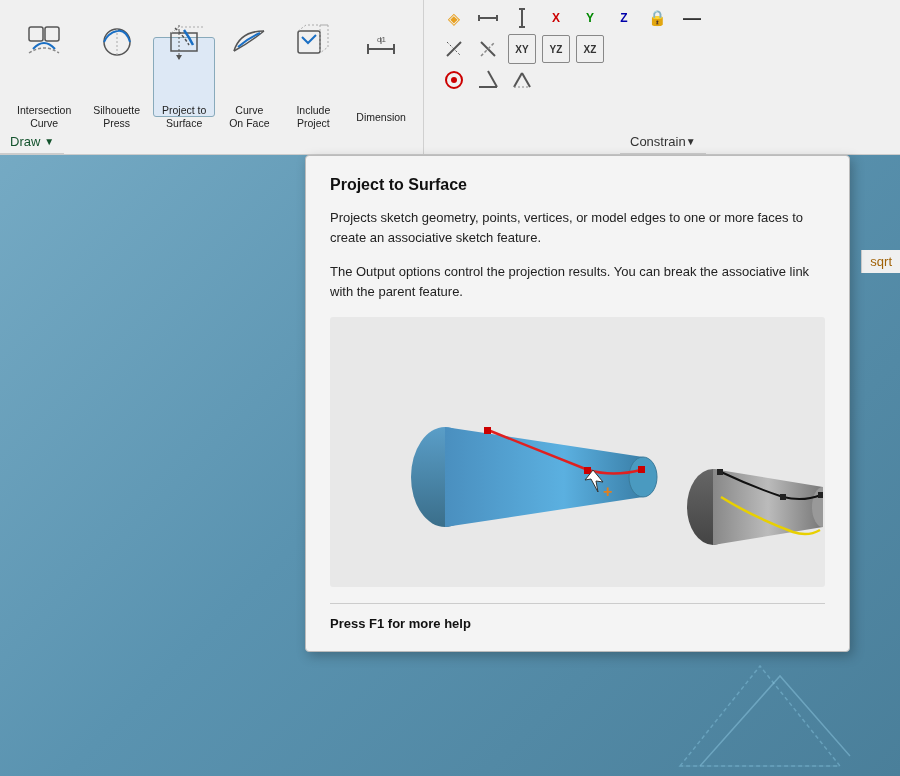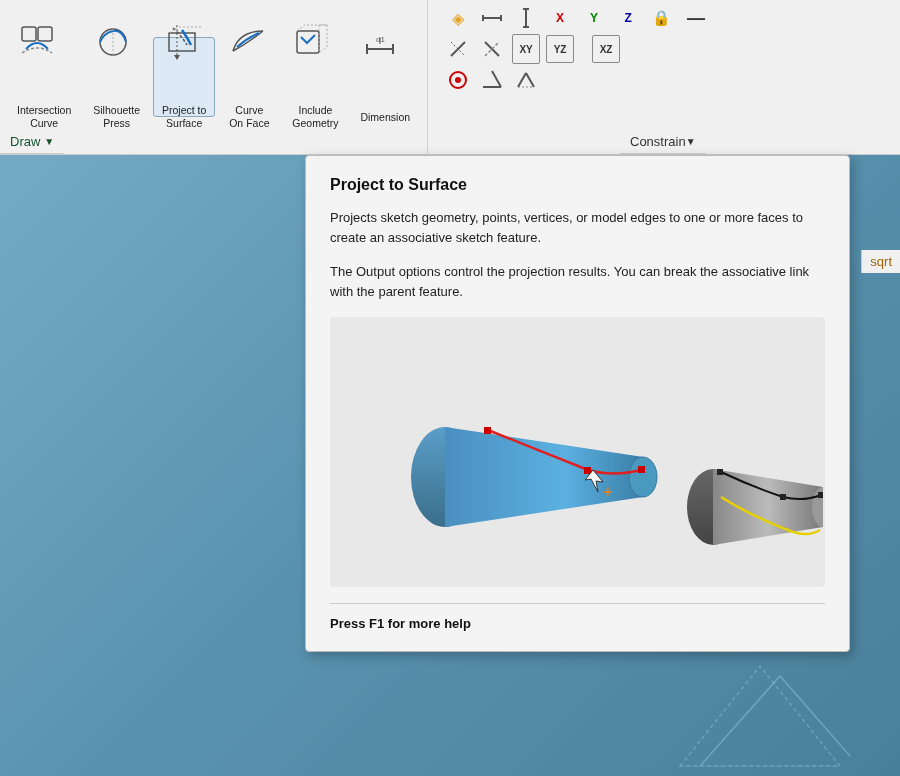--- a/index.html
+++ b/index.html
@@ -36,20 +36,21 @@
       display: flex;
       align-items: center;
       padding: 4px 8px;
       border-right: 1px solid #d0d0d0;
       gap: 4px;
     }
 
     .toolbar-btn {
       display: flex;
       flex-direction: column;
+      align-items: center;
       justify-content: center;
       padding: 4px 8px;
       cursor: pointer;
       border-radius: 3px;
       min-width: 60px;
       height: 80px;
       font-size: 11px;
       text-align: center;
       color: #222;
       background: transparent;
@@ -258,21 +259,21 @@
       <div class="toolbar-icon">
         <svg width="38" height="38" viewBox="0 0 38 38">
           <rect x="4" y="8" width="22" height="22" rx="2" fill="none" stroke="#555" stroke-width="1.5"></rect>
           <path d="M4 8 L12 2 L34 2 L34 24 L26 30" fill="none" stroke="#aaa" stroke-width="1" stroke-dasharray="2,2"></path>
           <line x1="26" y1="2" x2="26" y2="30" stroke="#aaa" stroke-width="1" stroke-dasharray="2,2"></line>
           <line x1="34" y1="2" x2="26" y2="2" stroke="#aaa" stroke-width="1" stroke-dasharray="2,2"></line>
           <path d="M8 14 L14 20 L22 12" fill="none" stroke="#1a6fc4" stroke-width="2"></path>
         </svg>
       </div>
       <span style="white-space:pre-line;font-size:10.5px;">Include
-Geometry</span>
+Project</span>
     </div>
 
     <div class="toolbar-btn">
       <div class="toolbar-icon">
         <svg width="38" height="38" viewBox="0 0 38 38">
           <line x1="6" y1="19" x2="32" y2="19" stroke="#555" stroke-width="2"></line>
           <line x1="6" y1="14" x2="6" y2="24" stroke="#555" stroke-width="2"></line>
           <line x1="32" y1="14" x2="32" y2="24" stroke="#555" stroke-width="2"></line>
           <line x1="19" y1="8" x2="19" y2="14" stroke="#888" stroke-width="1.5"></line>
           <text x="15" y="12" font-size="8" fill="#555" font-family="Arial">d1</text>
@@ -320,21 +321,21 @@
       </div>
       <div class="right-btn">
         <svg width="22" height="22" viewBox="0 0 22 22">
           <line x1="4" y1="4" x2="18" y2="18" stroke="#555" stroke-width="2"></line>
           <line x1="4" y1="18" x2="18" y2="4" stroke="#888" stroke-width="1.5" stroke-dasharray="3,2"></line>
         </svg>
       </div>
 
       <div class="right-btn" style="font-size:10px;font-weight:bold;border:1px solid #888;padding:14px 2px;">XY</div>
       <div class="right-btn" style="font-size:10px;font-weight:bold;border:1px solid #888;padding:1px 2px;">YZ</div>
-      <div class="right-btn" style="font-size:10px;font-weight:bold;border:1px solid #888;padding:1px 2px;margin-left:12px;">XZ</div>
+      <div class="right-btn" style="font-size:10px;font-weight:bold;border:1px solid #888;padding:1px 2px;">XZ</div>
     </div>
     <div class="right-toolbar-row">
 
       <div class="right-btn">
         <svg width="22" height="22" viewBox="0 0 22 22">
           <circle cx="11" cy="11" r="8" fill="none" stroke="#c00" stroke-width="2"></circle>
           <circle cx="11" cy="11" r="3" fill="#c00"></circle>
         </svg>
       </div>
 

